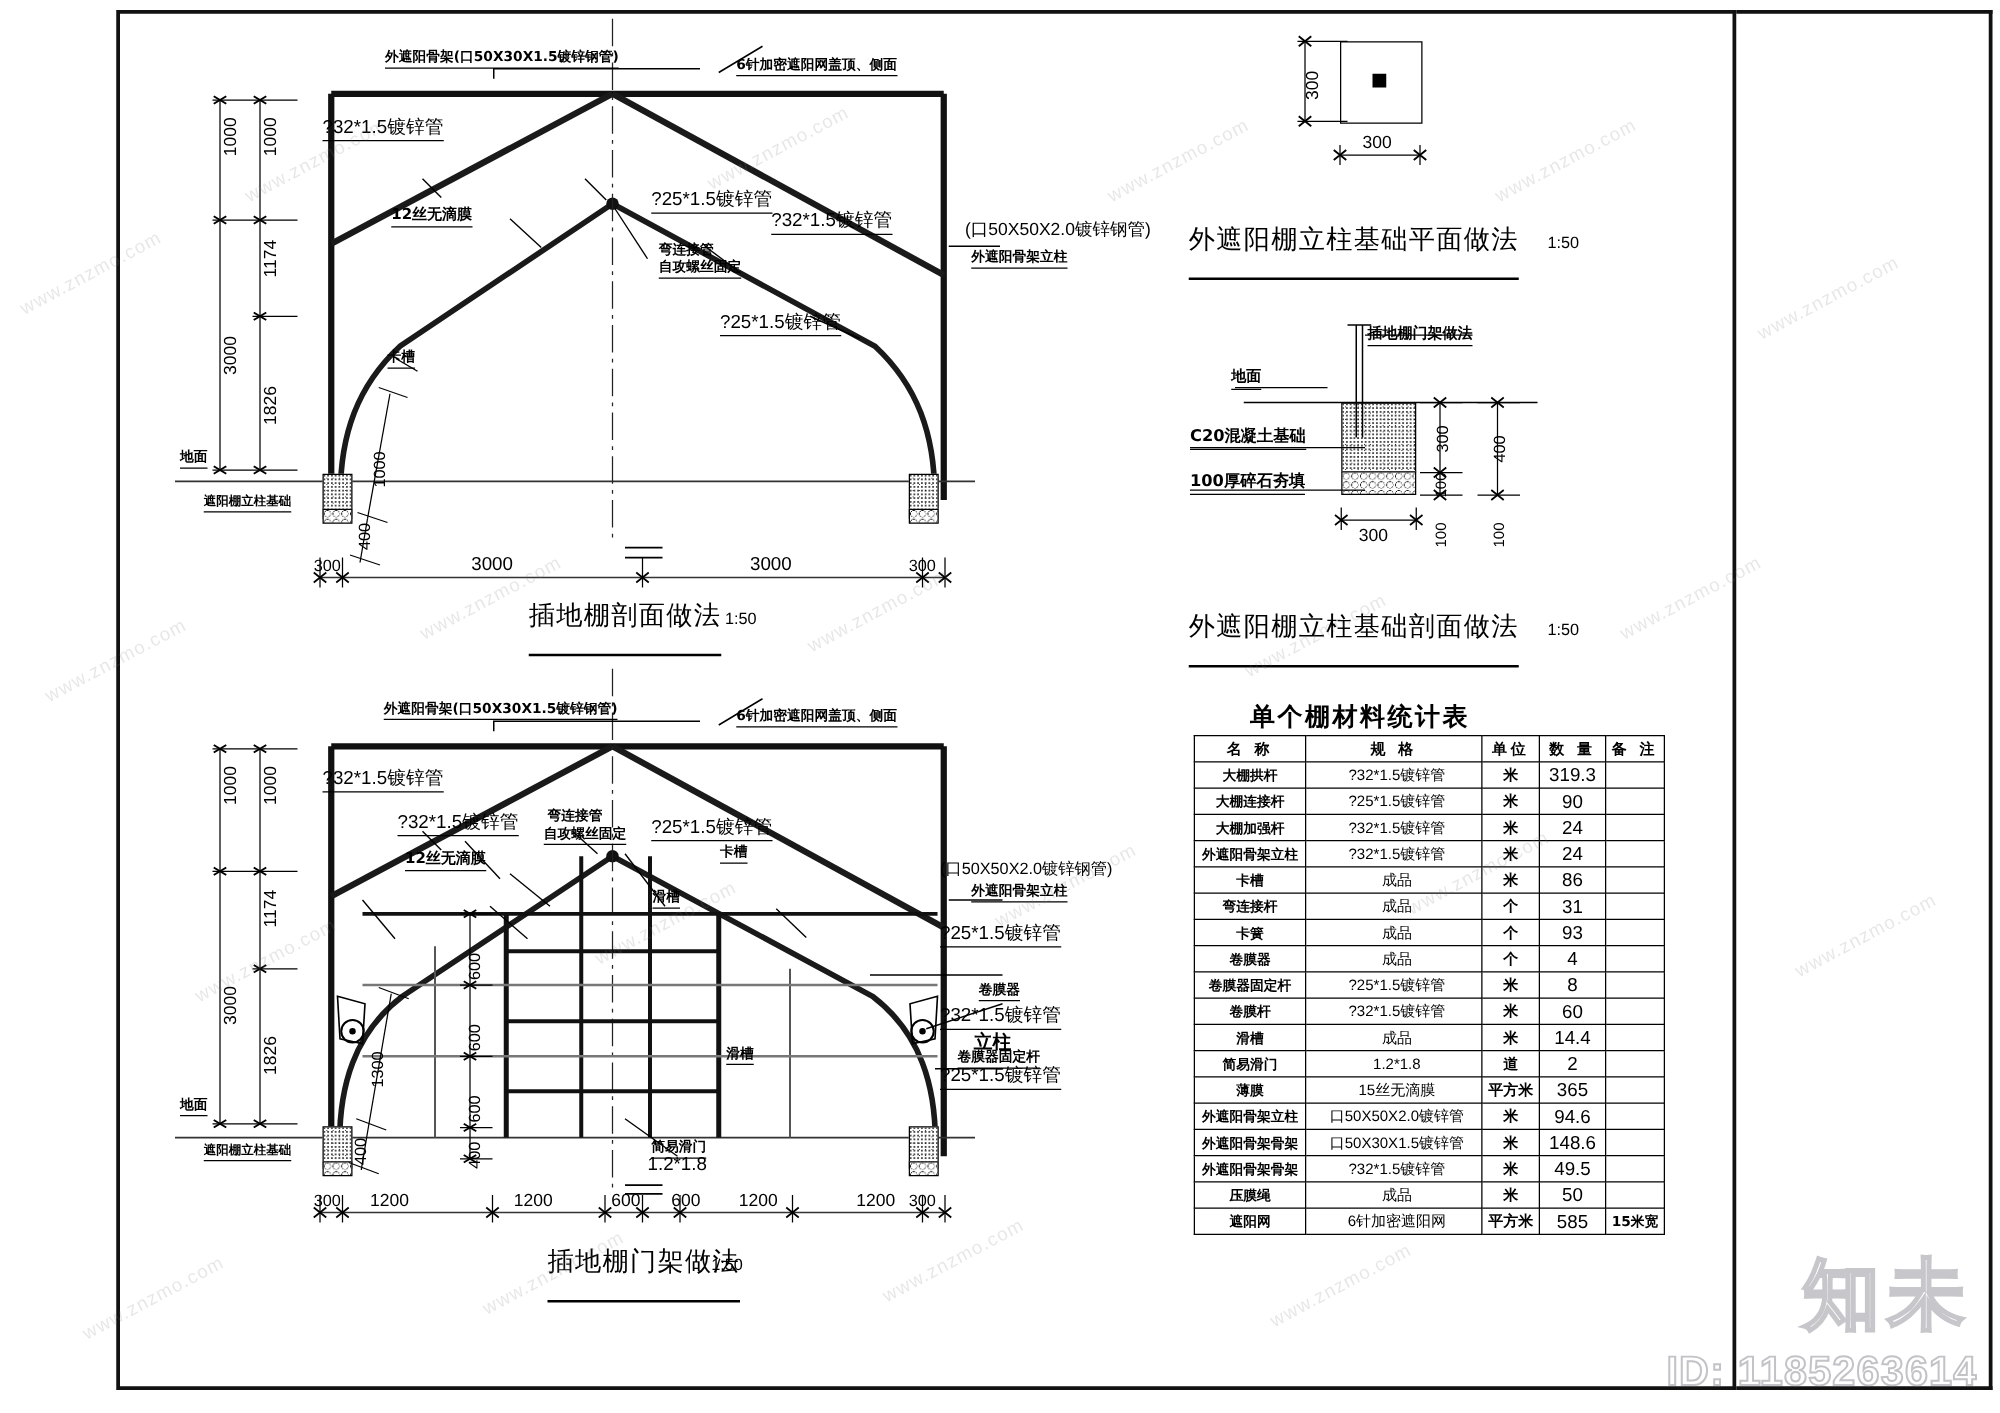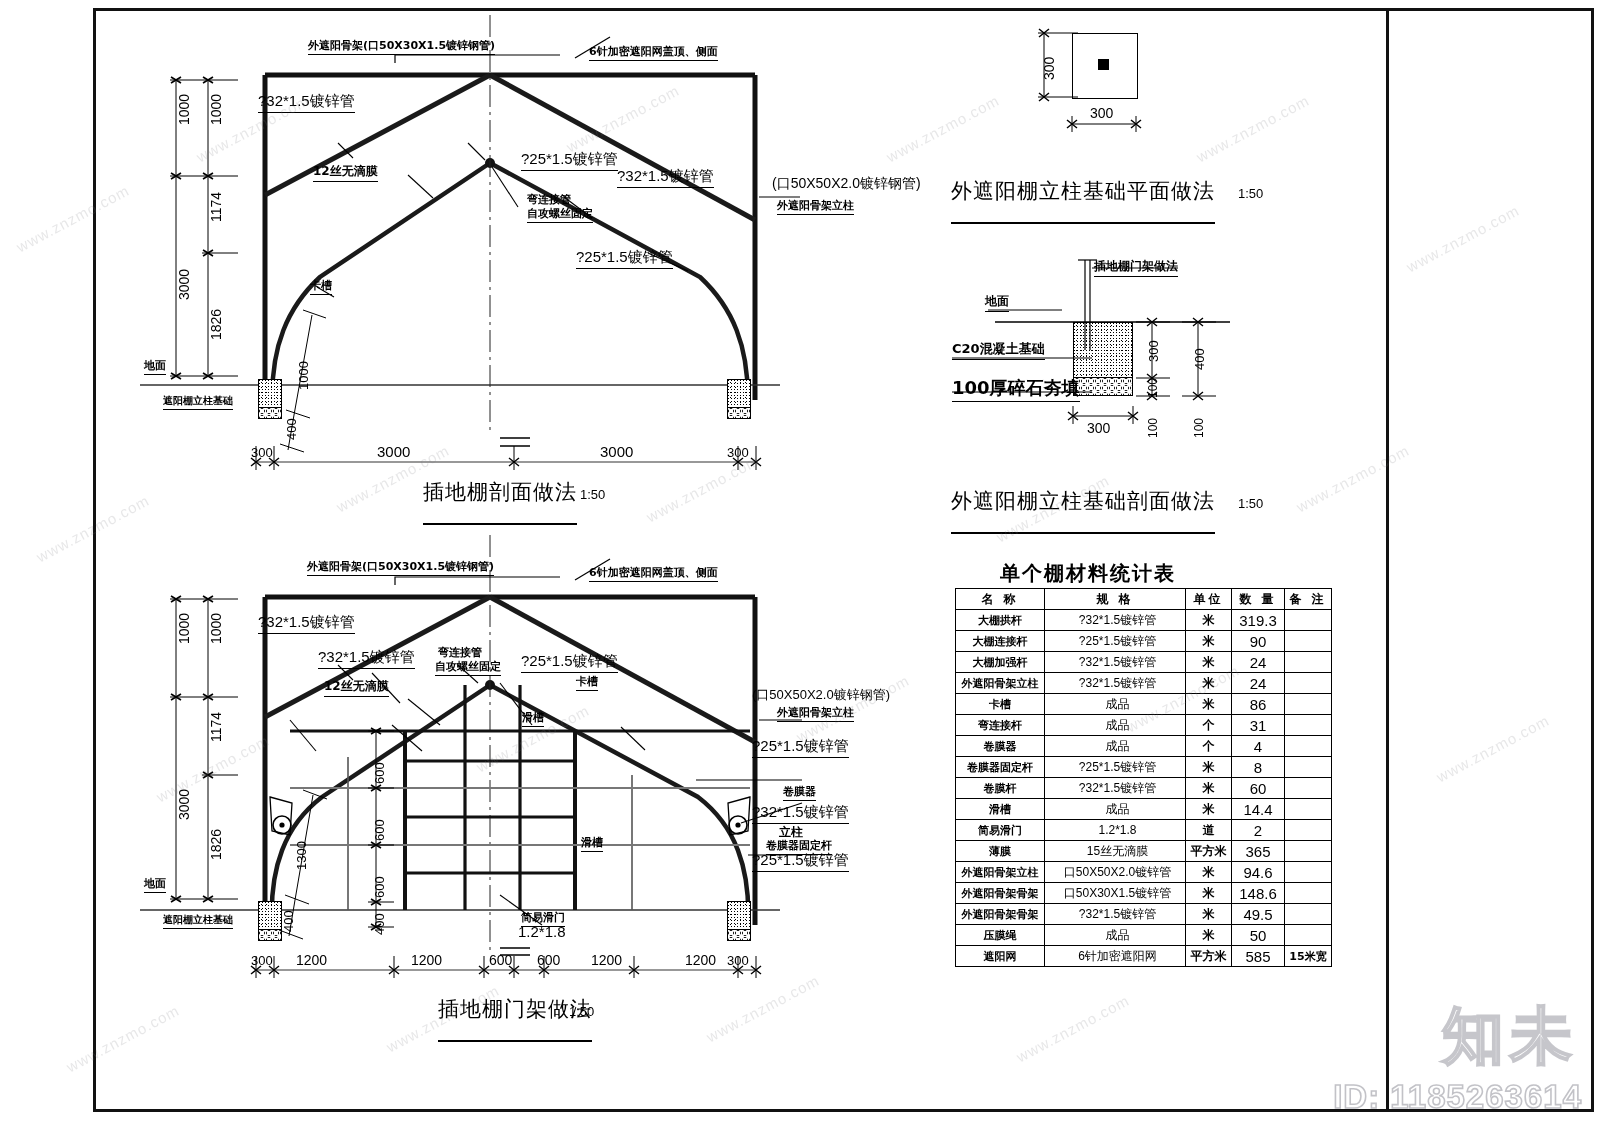--- a/index.html
+++ b/index.html
@@ -236,21 +236,21 @@
     <div class="txt cn ul" style="left:435px;top:659px;font-size:11px;">自攻螺丝固定</div>
     <div class="txt num ul" style="left:521px;top:652px;font-size:15px;">?25*1.5镀锌管</div>
     <div class="txt cn ul" style="left:576px;top:674px;font-size:11px;">卡槽</div>
     <div class="txt cn ul" style="left:522px;top:710px;font-size:11px;">滑槽</div>
     <div class="txt cn ul" style="left:581px;top:835px;font-size:11px;">滑槽</div>
     <div class="txt num" style="left:752px;top:686px;font-size:13px;">(口50X50X2.0镀锌钢管)</div>
     <div class="txt cn ul" style="left:777px;top:705px;font-size:11px;">外遮阳骨架立柱</div>
     <div class="txt num ul" style="left:752px;top:737px;font-size:15px;">?25*1.5镀锌管</div>
     <div class="txt cn ul" style="left:783px;top:784px;font-size:11px;">卷膜器</div>
     <div class="txt num ul" style="left:752px;top:803px;font-size:15px;">?32*1.5镀锌管</div>
-    <div class="txt cn" style="left:779px;top:824px;font-size:12px;">立柱</div>
+    <div class="txt cn" style="left:779px;top:824px;font-size:15px;">立柱</div>
     <div class="txt cn ul" style="left:766px;top:838px;font-size:11px;">卷膜器固定杆</div>
     <div class="txt num ul" style="left:752px;top:851px;font-size:15px;">?25*1.5镀锌管</div>
     <div class="txt cn ul" style="left:521px;top:910px;font-size:11px;">简易滑门</div>
     <div class="txt num" style="left:518px;top:923px;font-size:15px;">1.2*1.8</div>
     <div class="txt cn ul" style="left:144px;top:876px;font-size:11px;">地面</div>
     <div class="txt cn ul" style="left:163px;top:913px;font-size:10px;">遮阳棚立柱基础</div>
 
     <svg width="110" height="340" style="left:168px;top:597px;">
       <path d="M8 2 L8 302" stroke="#000" stroke-width="1"></path>
       <path d="M40 2 L40 302" stroke="#000" stroke-width="1"></path>
@@ -376,21 +376,21 @@
 
       <path d="M73 176 L133 176" stroke="#000" stroke-width="1"></path>
       <path d="M73 166 L73 184 M133 166 L133 184" stroke="#000" stroke-width="1"></path>
       <path d="M68 172 L78 180 M68 180 L78 172" stroke="#000" stroke-width="1.4"></path>
       <path d="M128 172 L138 180 M128 180 L138 172" stroke="#000" stroke-width="1.4"></path>
     </svg>
 
     <div class="txt cn ul" style="left:1094px;top:258px;font-size:12px;">插地棚门架做法</div>
     <div class="txt cn ul" style="left:985px;top:293px;font-size:12px;">地面</div>
     <div class="txt cn ul" style="left:952px;top:340px;font-size:13px;">C20混凝土基础</div>
-    <div class="txt cn ul" style="left:952px;top:376px;font-size:18px;">100厚碎石夯填</div>
+    <div class="txt cn ul" style="left:952px;top:376px;font-size:13px;">100厚碎石夯填</div>
 
     <div class="txt num vert" style="left:1146px;top:362px;font-size:13px;">300</div>
     <div class="txt num vert" style="left:1146px;top:398px;font-size:12px;">100</div>
     <div class="txt num vert" style="left:1146px;top:438px;font-size:12px;">100</div>
     <div class="txt num vert" style="left:1192px;top:370px;font-size:13px;">400</div>
     <div class="txt num vert" style="left:1192px;top:438px;font-size:12px;">100</div>
     <div class="txt num" style="left:1087px;top:420px;font-size:14px;">300</div>
 
     <div class="txt sect-title" style="left:951px;top:487px;">外遮阳棚立柱基础剖面做法</div>
     <div class="txt sect-scale" style="left:1238px;top:496px;">1:50</div>
@@ -442,20 +442,27 @@
             <td class="c-spec">成品</td>
             <td class="c-unit">米</td>
             <td class="c-qty">86</td>
             <td class="c-note"></td>
           </tr>
           <tr>
             <td class="c-name">弯连接杆</td>
             <td class="c-spec">成品</td>
             <td class="c-unit">个</td>
             <td class="c-qty">31</td>
+            <td class="c-note"></td>
+          </tr>
+          <tr>
+            <td class="c-name">卡簧</td>
+            <td class="c-spec">成品</td>
+            <td class="c-unit">个</td>
+            <td class="c-qty">93</td>
             <td class="c-note"></td>
           </tr>
           <tr>
             <td class="c-name">卷膜器</td>
             <td class="c-spec">成品</td>
             <td class="c-unit">个</td>
             <td class="c-qty">4</td>
             <td class="c-note"></td>
           </tr>
           <tr>

